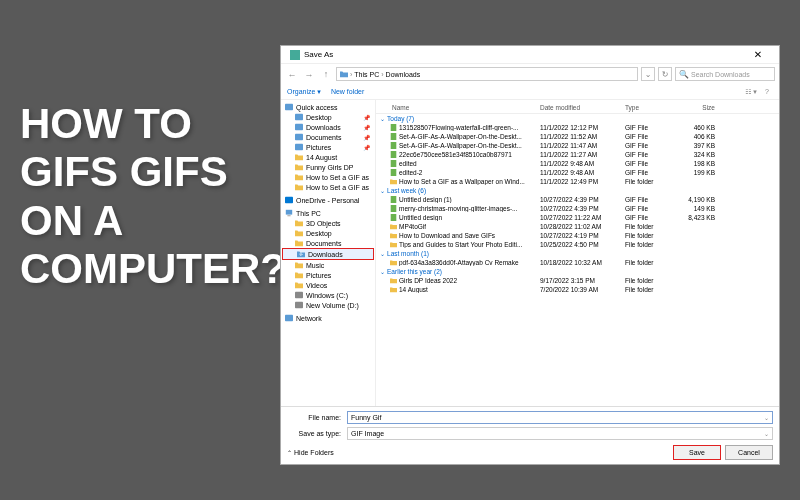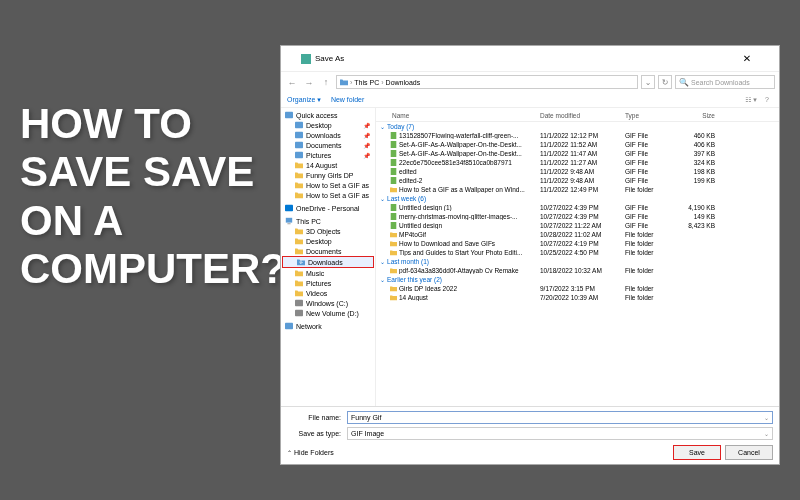--- a/index.html
+++ b/index.html
@@ -2,21 +2,21 @@
 <html><head>
   <meta charset="utf-8">
   <style>
     * { margin: 0; padding: 0; box-sizing: border-box; font-family: 'Segoe UI', Tahoma, sans-serif; }
     body { background: #595959; width: 800px; height: 500px; position: relative; overflow: hidden; }
     
     .heading { position: absolute; left: 20px; top: 100px; color: #fff; font-size: 42px; font-weight: 800; line-height: 1.15; width: 240px; text-shadow: 2px 2px 4px rgba(0,0,0,0.3); }
     
     .dialog { position: absolute; right: 20px; top: 45px; width: 500px; height: 420px; background: #fff; border: 1px solid #aaa; display: flex; flex-direction: column; font-size: 7px; }
     
-    .titlebar { height: 26px; display: flex; align-items: center; padding: 0 20px; border-bottom: 1px solid #eee; }
+    .titlebar { height: 18px; display: flex; align-items: center; padding: 0 9px; border-bottom: 1px solid #eee; }
     .titlebar .title-icon { width: 10px; height: 10px; margin-right: 4px; }
     .titlebar .title-text { flex: 1; font-size: 8px; }
     .titlebar .close { width: 24px; text-align: center; font-size: 10px; }
     
     .addressbar { height: 20px; display: flex; align-items: center; padding: 0 4px; gap: 3px; }
     .nav-btn { width: 14px; height: 14px; display: flex; align-items: center; justify-content: center; color: #888; font-size: 9px; }
     .breadcrumb { flex: 1; display: flex; align-items: center; border: 1px solid #ccc; height: 14px; padding: 0 3px; gap: 2px; }
     .breadcrumb .sep { color: #888; }
     .addr-icon { width: 14px; height: 14px; display: flex; align-items: center; justify-content: center; border: 1px solid #ccc; font-size: 8px; color: #888; }
     .search { width: 100px; height: 14px; border: 1px solid #ccc; display: flex; align-items: center; padding: 0 3px; color: #999; }
@@ -62,21 +62,21 @@
     .footer { display: flex; align-items: center; padding: 2px 0 0 0; }
     .hide-folders { display: flex; align-items: center; gap: 2px; font-size: 7px; }
     .hide-chevron { font-size: 6px; }
     .footer-buttons { margin-left: auto; display: flex; gap: 4px; }
     .btn { width: 48px; height: 15px; border: 1px solid #aaa; background: #f0f0f0; display: flex; align-items: center; justify-content: center; font-size: 7px; cursor: pointer; }
     .btn.primary { border: 1.5px solid #e02020; }
   </style>
 </head>
 <body>
 
-<div class="heading">HOW TO SAVE SAVE ON A COMPUTER?</div>
+<div class="heading">HOW TO GIFS GIFS ON A COMPUTER?</div>
 
 <div class="dialog">
 
   <div class="titlebar">
     <span class="title-icon">
       <svg viewBox="0 0 10 10">
           <rect width="10" height="10" fill="#4a9"></rect>
         </svg>
     </span>
     <span class="title-text">Save As</span>

